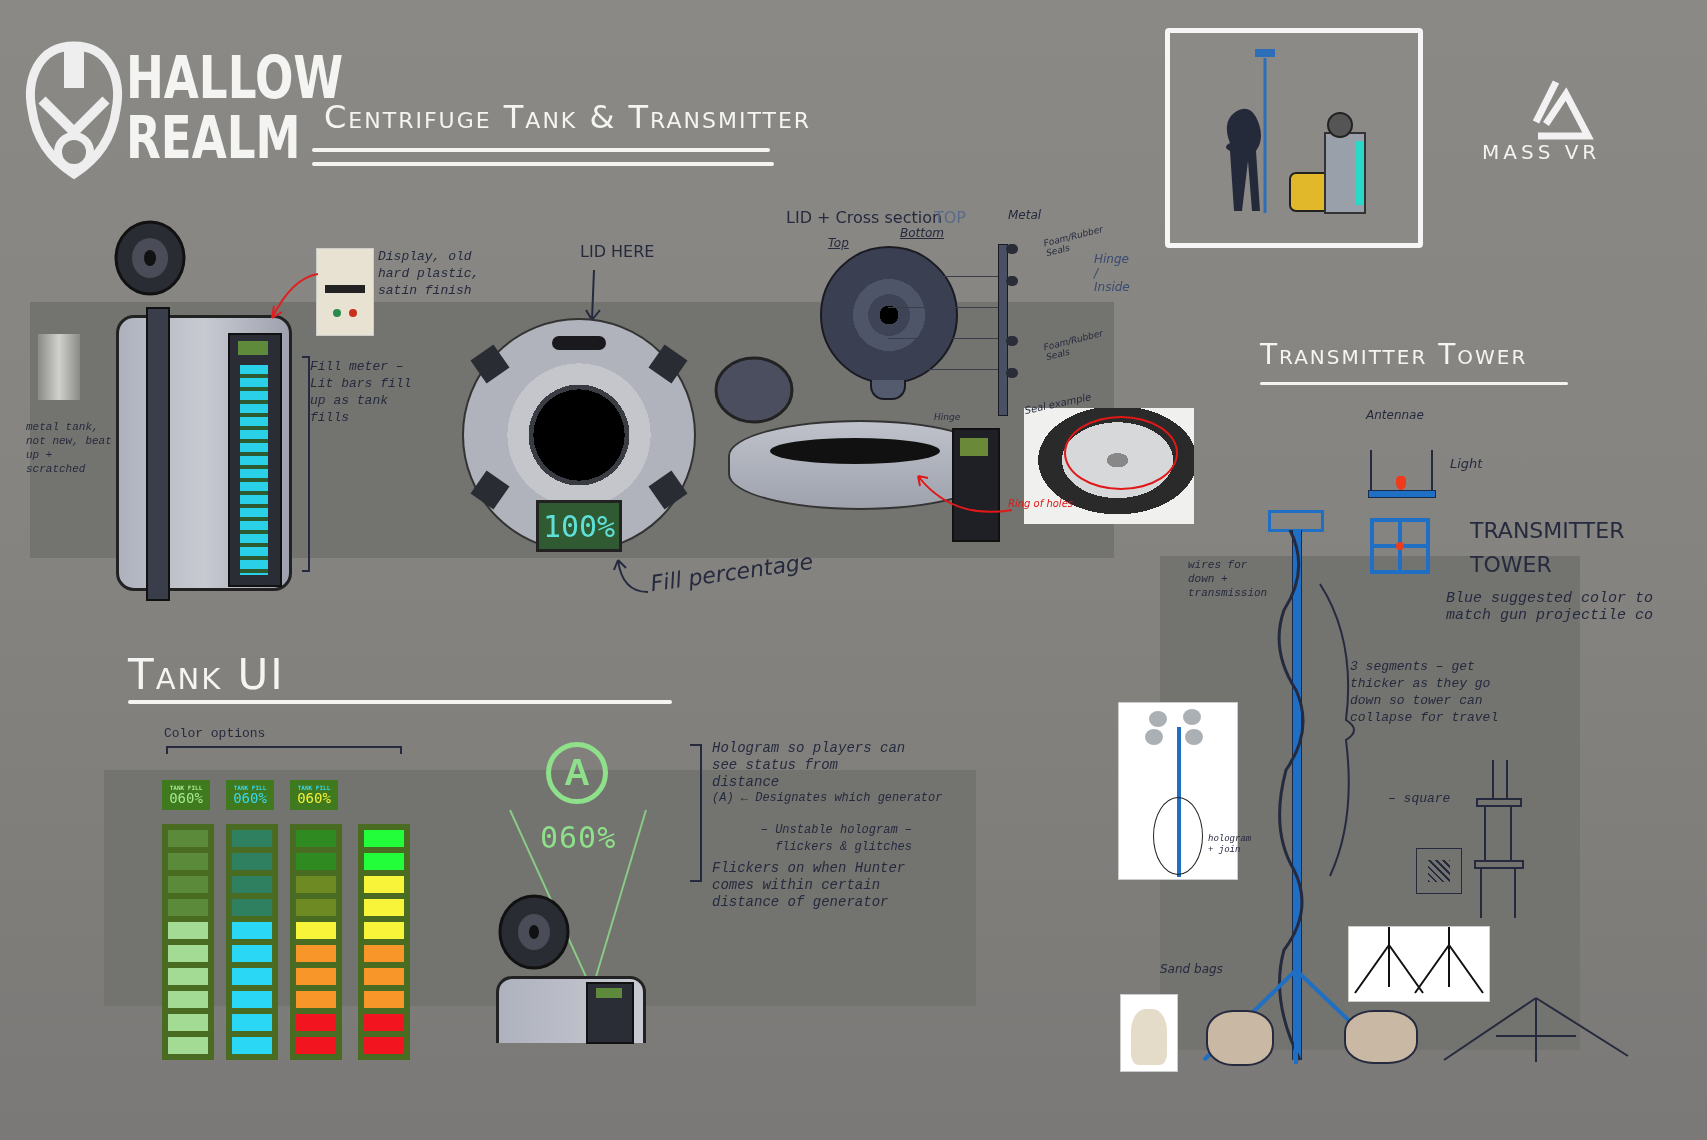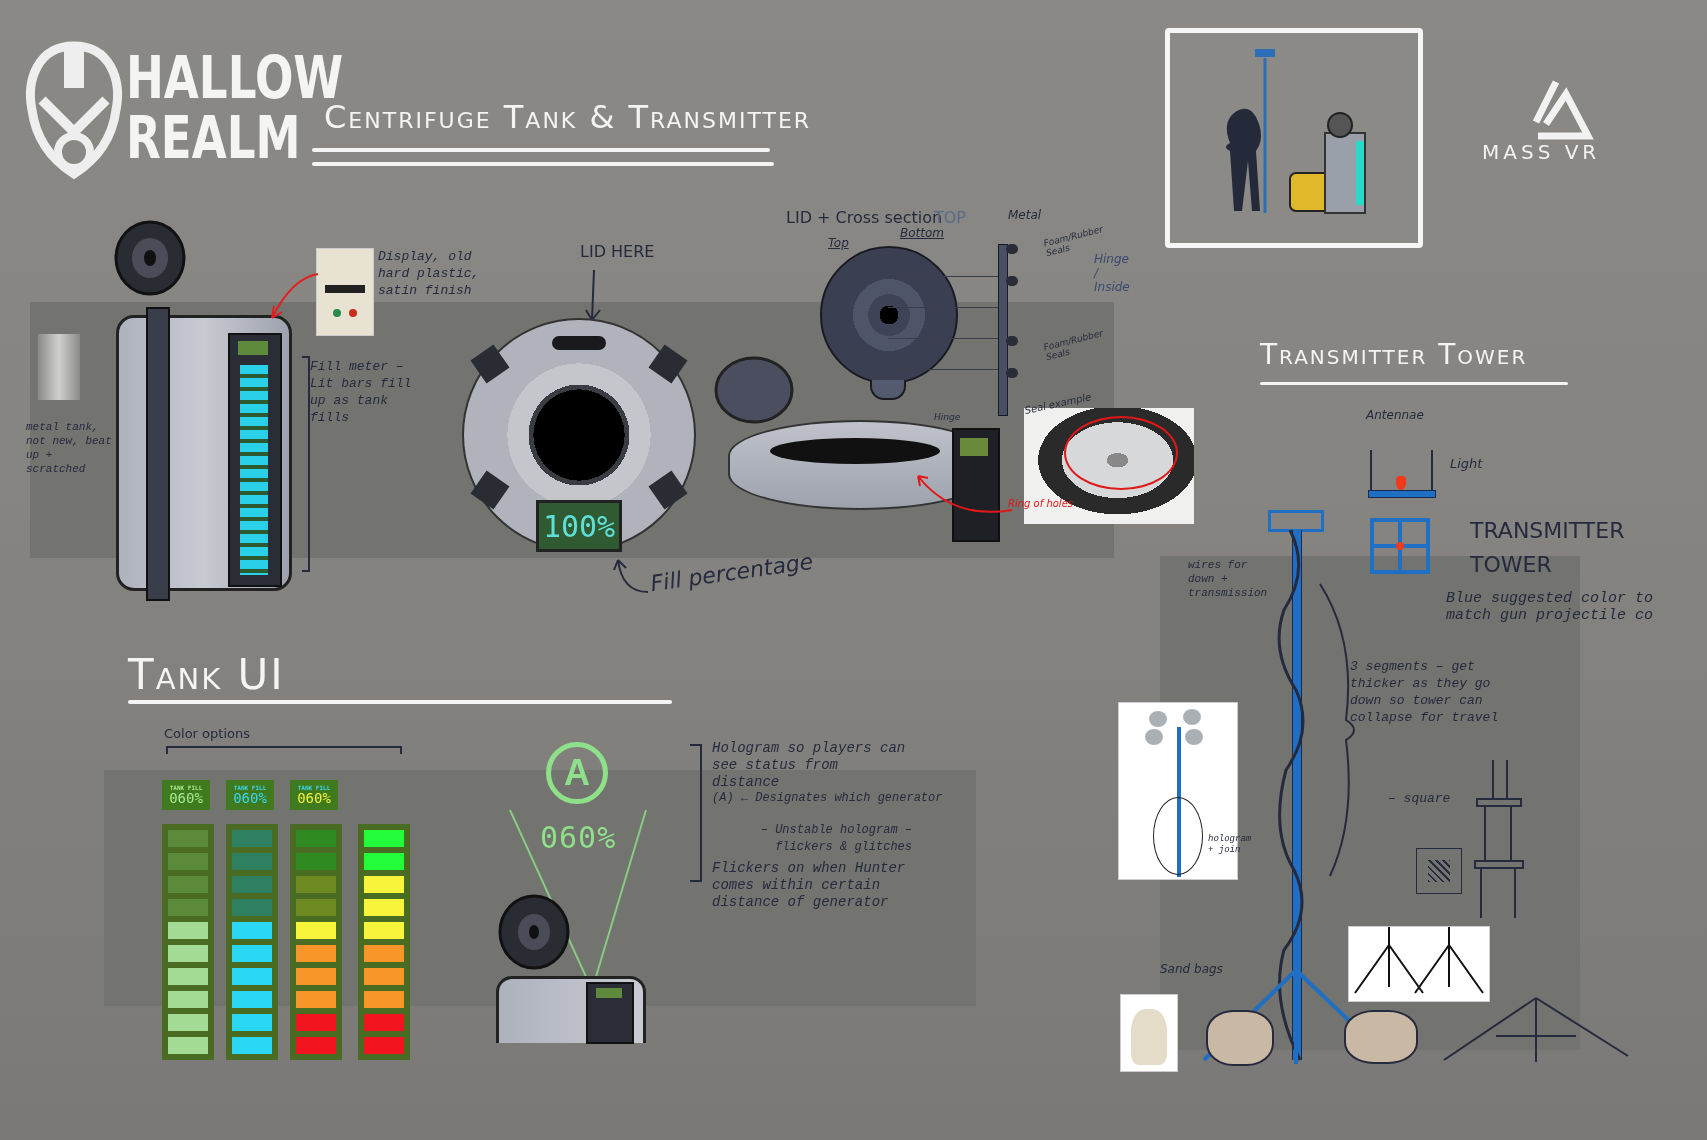--- a/index.html
+++ b/index.html
@@ -140,21 +140,21 @@
   <div style="position:absolute;left:40px;top:8px;width:110px;height:70px;border:2px solid #e01818;border-radius:50%;"></div>
 </div>
 <div class="abs hand" style="left:1024px;top:398px;font-size:10px;transform:rotate(-12deg);">Seal example</div>
 <div class="abs hand" style="left:1008px;top:498px;font-size:10px;color:#e01818;">Ring of holes</div>
 <svg class="abs" style="left:912px;top:470px;" width="110" height="50">
     <path d="M100 40 Q40 50 6 6 M6 6 l2 10 M6 6 l10 2" fill="none" stroke="#e01818" stroke-width="2"></path>
   </svg>
 
 <div class="abs title-white" style="left:128px;top:650px;font-size:42px;font-variant:small-caps;">Tank UI</div>
 <div class="ul" style="left:128px;top:700px;width:544px;"></div>
-<div class="abs hand" style="left:164px;top:726px;font-size:13px;font-style:normal;">Color options</div>
+<div class="abs hand" style="left:164px;top:726px;font-size:13px;font-style:normal;font-family:Liberation Mono, monospace;">Color options</div>
 <div class="abs" style="left:166px;top:746px;width:232px;height:6px;border:2px solid #262a3e;border-bottom:none;"></div>
 
 <div class="badge" style="left:162px;top:780px;">
   <span class="t" style="color:#a5e890;">TANK FILL</span>
   <span class="v" style="color:#a5e890;">060%</span>
 </div>
 <div class="badge" style="left:226px;top:780px;">
   <span class="t" style="color:#39d8f0;">TANK FILL</span>
   <span class="v" style="color:#39d8f0;">060%</span>
 </div>

